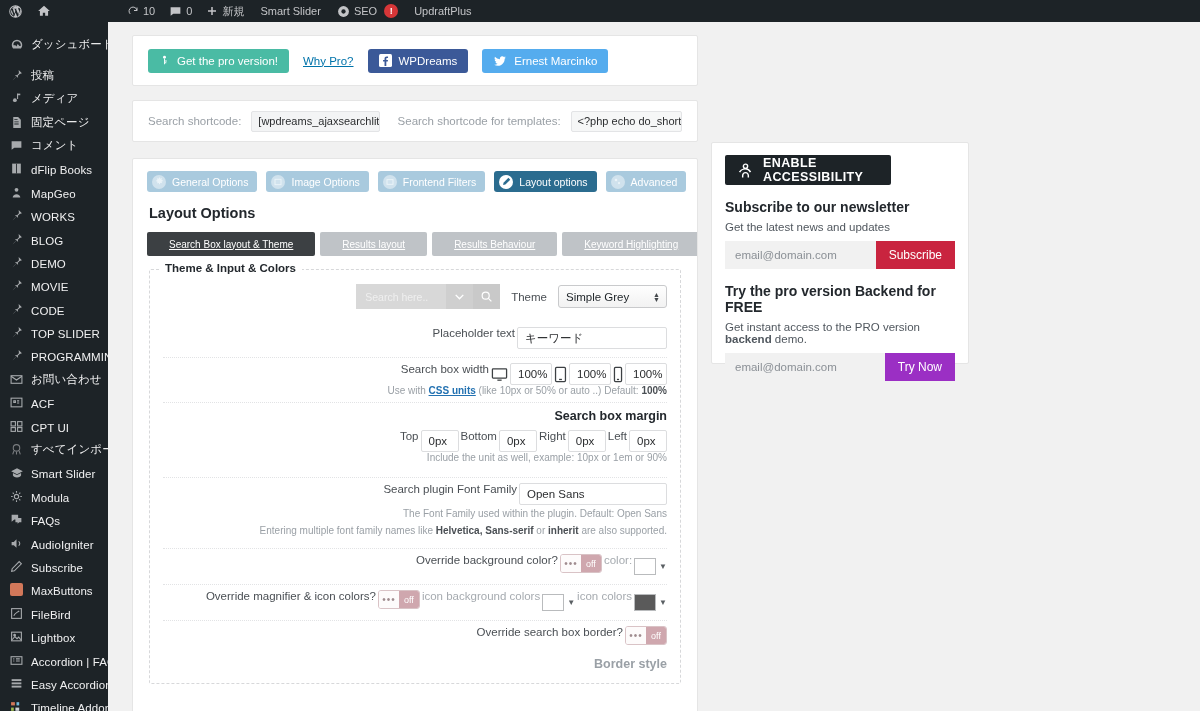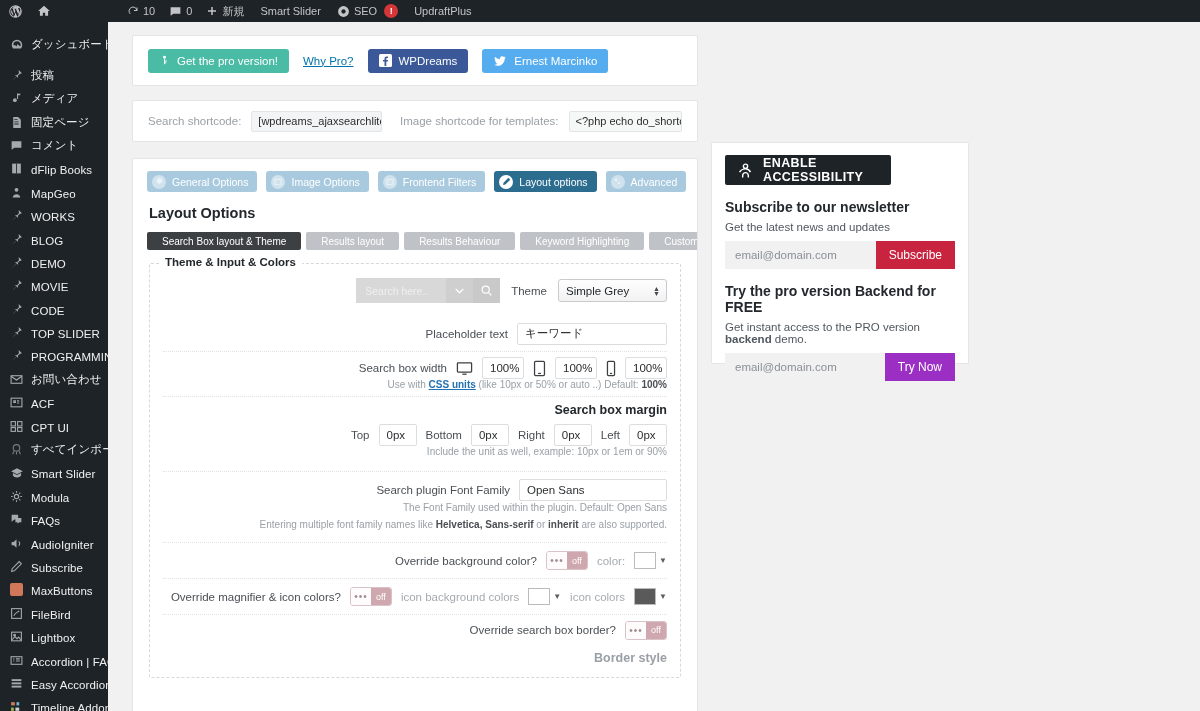--- a/index.html
+++ b/index.html
@@ -90,31 +90,31 @@
     width:14px; height:14px; border-radius:50%; background:rgba(255,255,255,.45);
     display:flex; align-items:center; justify-content:center;
   }
   .tab.active .tdot { background:#fff; }
   .tab.active .tdot svg { color:#2b6c8f; }
   .tab .tdot svg { color:#eaf3f8; display:block; }
 
   .card-title { font-size:14.5px; font-weight:bold; color:#23282d; margin:2px 0 11px 2px; }
 
   .subtabrow { display:flex; gap:5px; margin-bottom:13px; }
-  .subtab { height:18px; padding:0 15px; border-radius:2px; background:#bfc3c7;
-            color:#fff; font-size:10px; display:flex; align-items:center; white-space:nowrap; }
+  .subtab { height:24px; padding:0 22px; border-radius:2px; background:#bfc3c7;
+            color:#fff; font-size:10px; display:flex; align-items:center; white-space:nowrap;text-decoration:underline; }
   .subtab.active { background:#3c4043; }
 
   
   .fset { border:1px dashed #d7d8da; border-radius:2px; margin:0 2px; padding:0 13px 10px 13px; position:relative; }
   .fset-legend { position:absolute; top:-8px; left:9px; background:#fff; padding:0 6px;
                  font-size:11.5px; font-weight:bold; color:#23282d; }
 
-  .row { display:flex; align-items:center; justify-content:flex-end;
-         border-bottom:1px dotted #e2e3e5; min-height:36px; gap:9px; padding:5px 0; }
+  .row { display:flex; justify-content:flex-end;
+         border-bottom:1px dotted #e2e3e5; min-height:36px; gap:2px; padding:5px 0; }
   .row.nb { border-bottom:none; }
   .row-note { text-align:right; font-size:10px; color:#9aa0a6; padding:0 0 6px 0;
               border-bottom:1px dotted #e2e3e5; }
   .row-note.nb { border-bottom:none; }
   .lbl { font-size:11.5px; color:#4a4f54; white-space:nowrap; }
   .lbl.grey { color:#a6abb0; }
   .inp { border:1px solid #dcdddf; border-radius:2px; height:22px; background:#fff;
          font-size:11.5px; color:#2b2d2f; padding:0 7px; display:flex; align-items:center; }
 
   
@@ -541,21 +541,21 @@
             <path d="M22 5.9c-.7.3-1.5.5-2.4.6.9-.5 1.5-1.3 1.8-2.3-.8.5-1.7.8-2.6 1a4.1 4.1 0 00-7 3.8A11.7 11.7 0 013.3 4.6a4.1 4.1 0 001.3 5.5c-.7 0-1.3-.2-1.9-.5a4.1 4.1 0 003.3 4.1c-.6.2-1.2.2-1.9.1a4.1 4.1 0 003.8 2.9A8.3 8.3 0 012 18.4a11.6 11.6 0 006.3 1.9c7.6 0 11.7-6.3 11.7-11.7v-.5c.8-.6 1.5-1.3 2-2.2z"></path>
           </svg>
       </span>
       <span>Ernest Marcinko</span>
     </div>
   </div>
 
   <div class="shortcode-panel">
     <span class="lbl-muted">Search shortcode:</span>
     <div class="ro-input" style="width:150px; margin-left:10px;">[wpdreams_ajaxsearchlite]</div>
-    <span class="lbl-muted" style="margin-left:18px;">Image shortcode for templates:</span>
+    <span class="lbl-muted" style="margin-left:18px;">Search shortcode for templates:</span>
     <div class="ro-input" style="width:130px; margin-left:10px; background:#f6f7f7;">&lt;?php echo do_shortcode('[wpdre</div>
   </div>
 
   <div class="opt-card">
 
     <div class="tabrow">
       <div class="tab">
         <span class="tdot">
           <svg width="9" height="9" viewBox="0 0 24 24" fill="currentColor">
               <path d="M12 8a4 4 0 100 8 4 4 0 000-8zm0 2a2 2 0 110 4 2 2 0 010-4z"></path>

